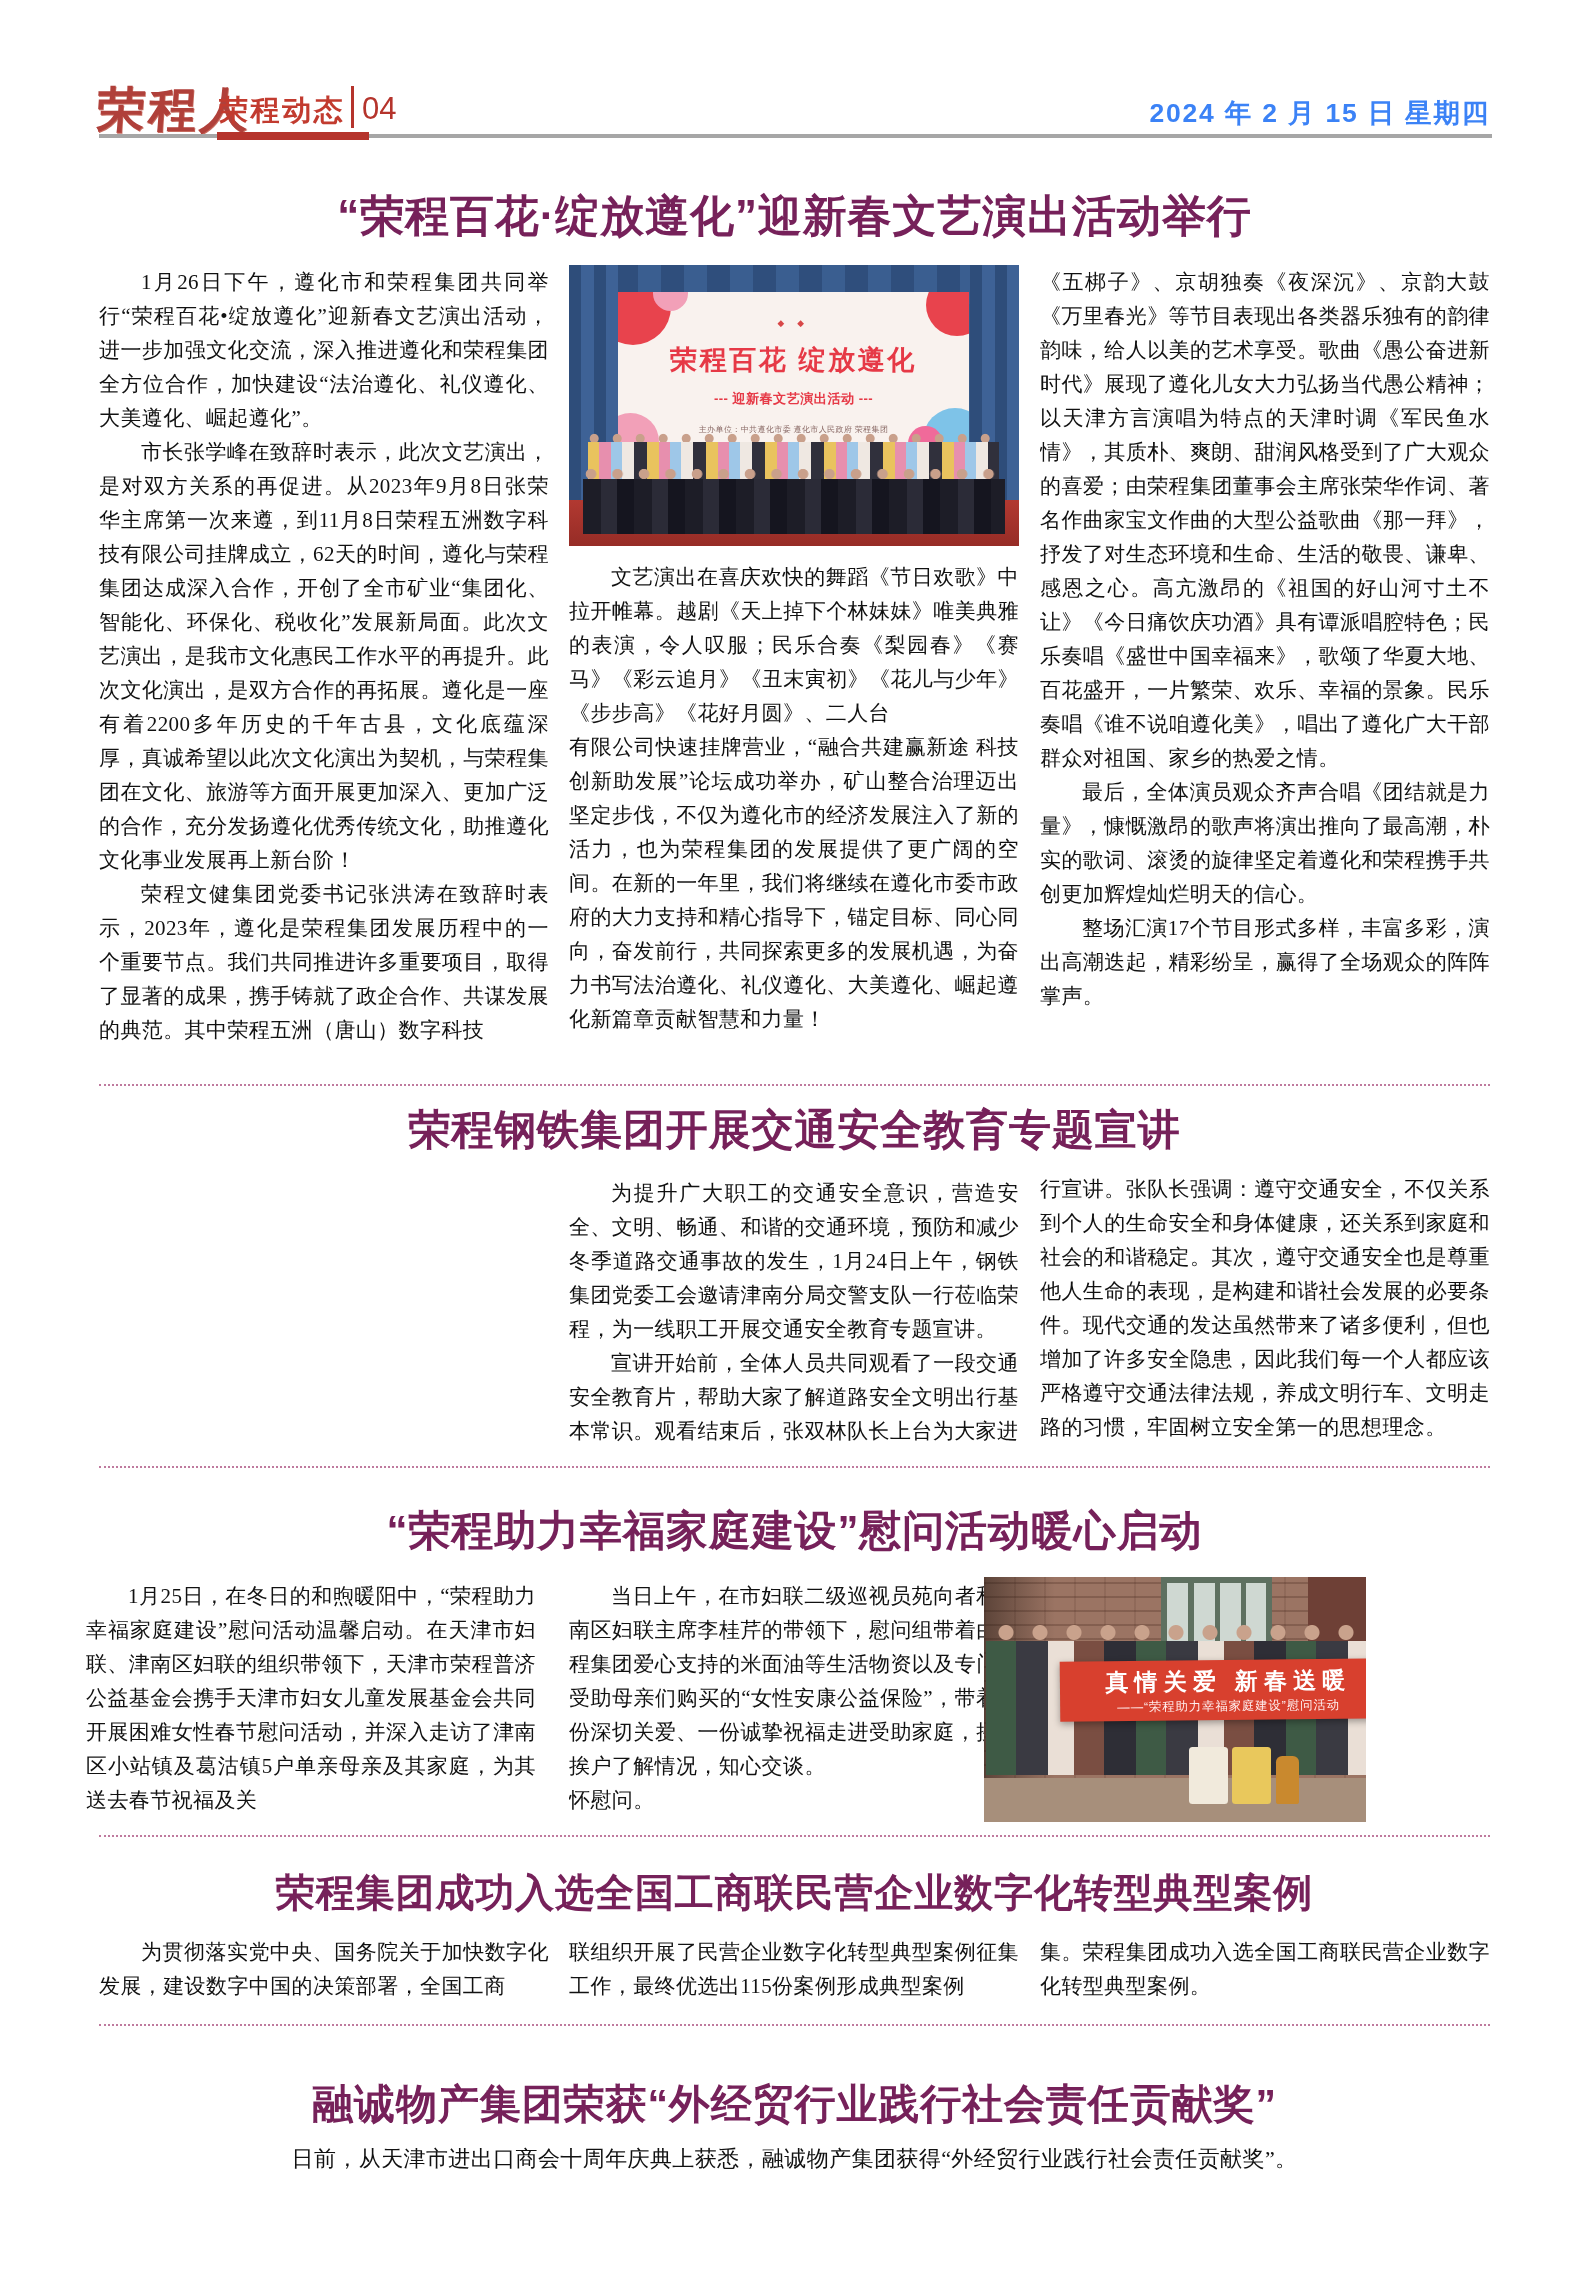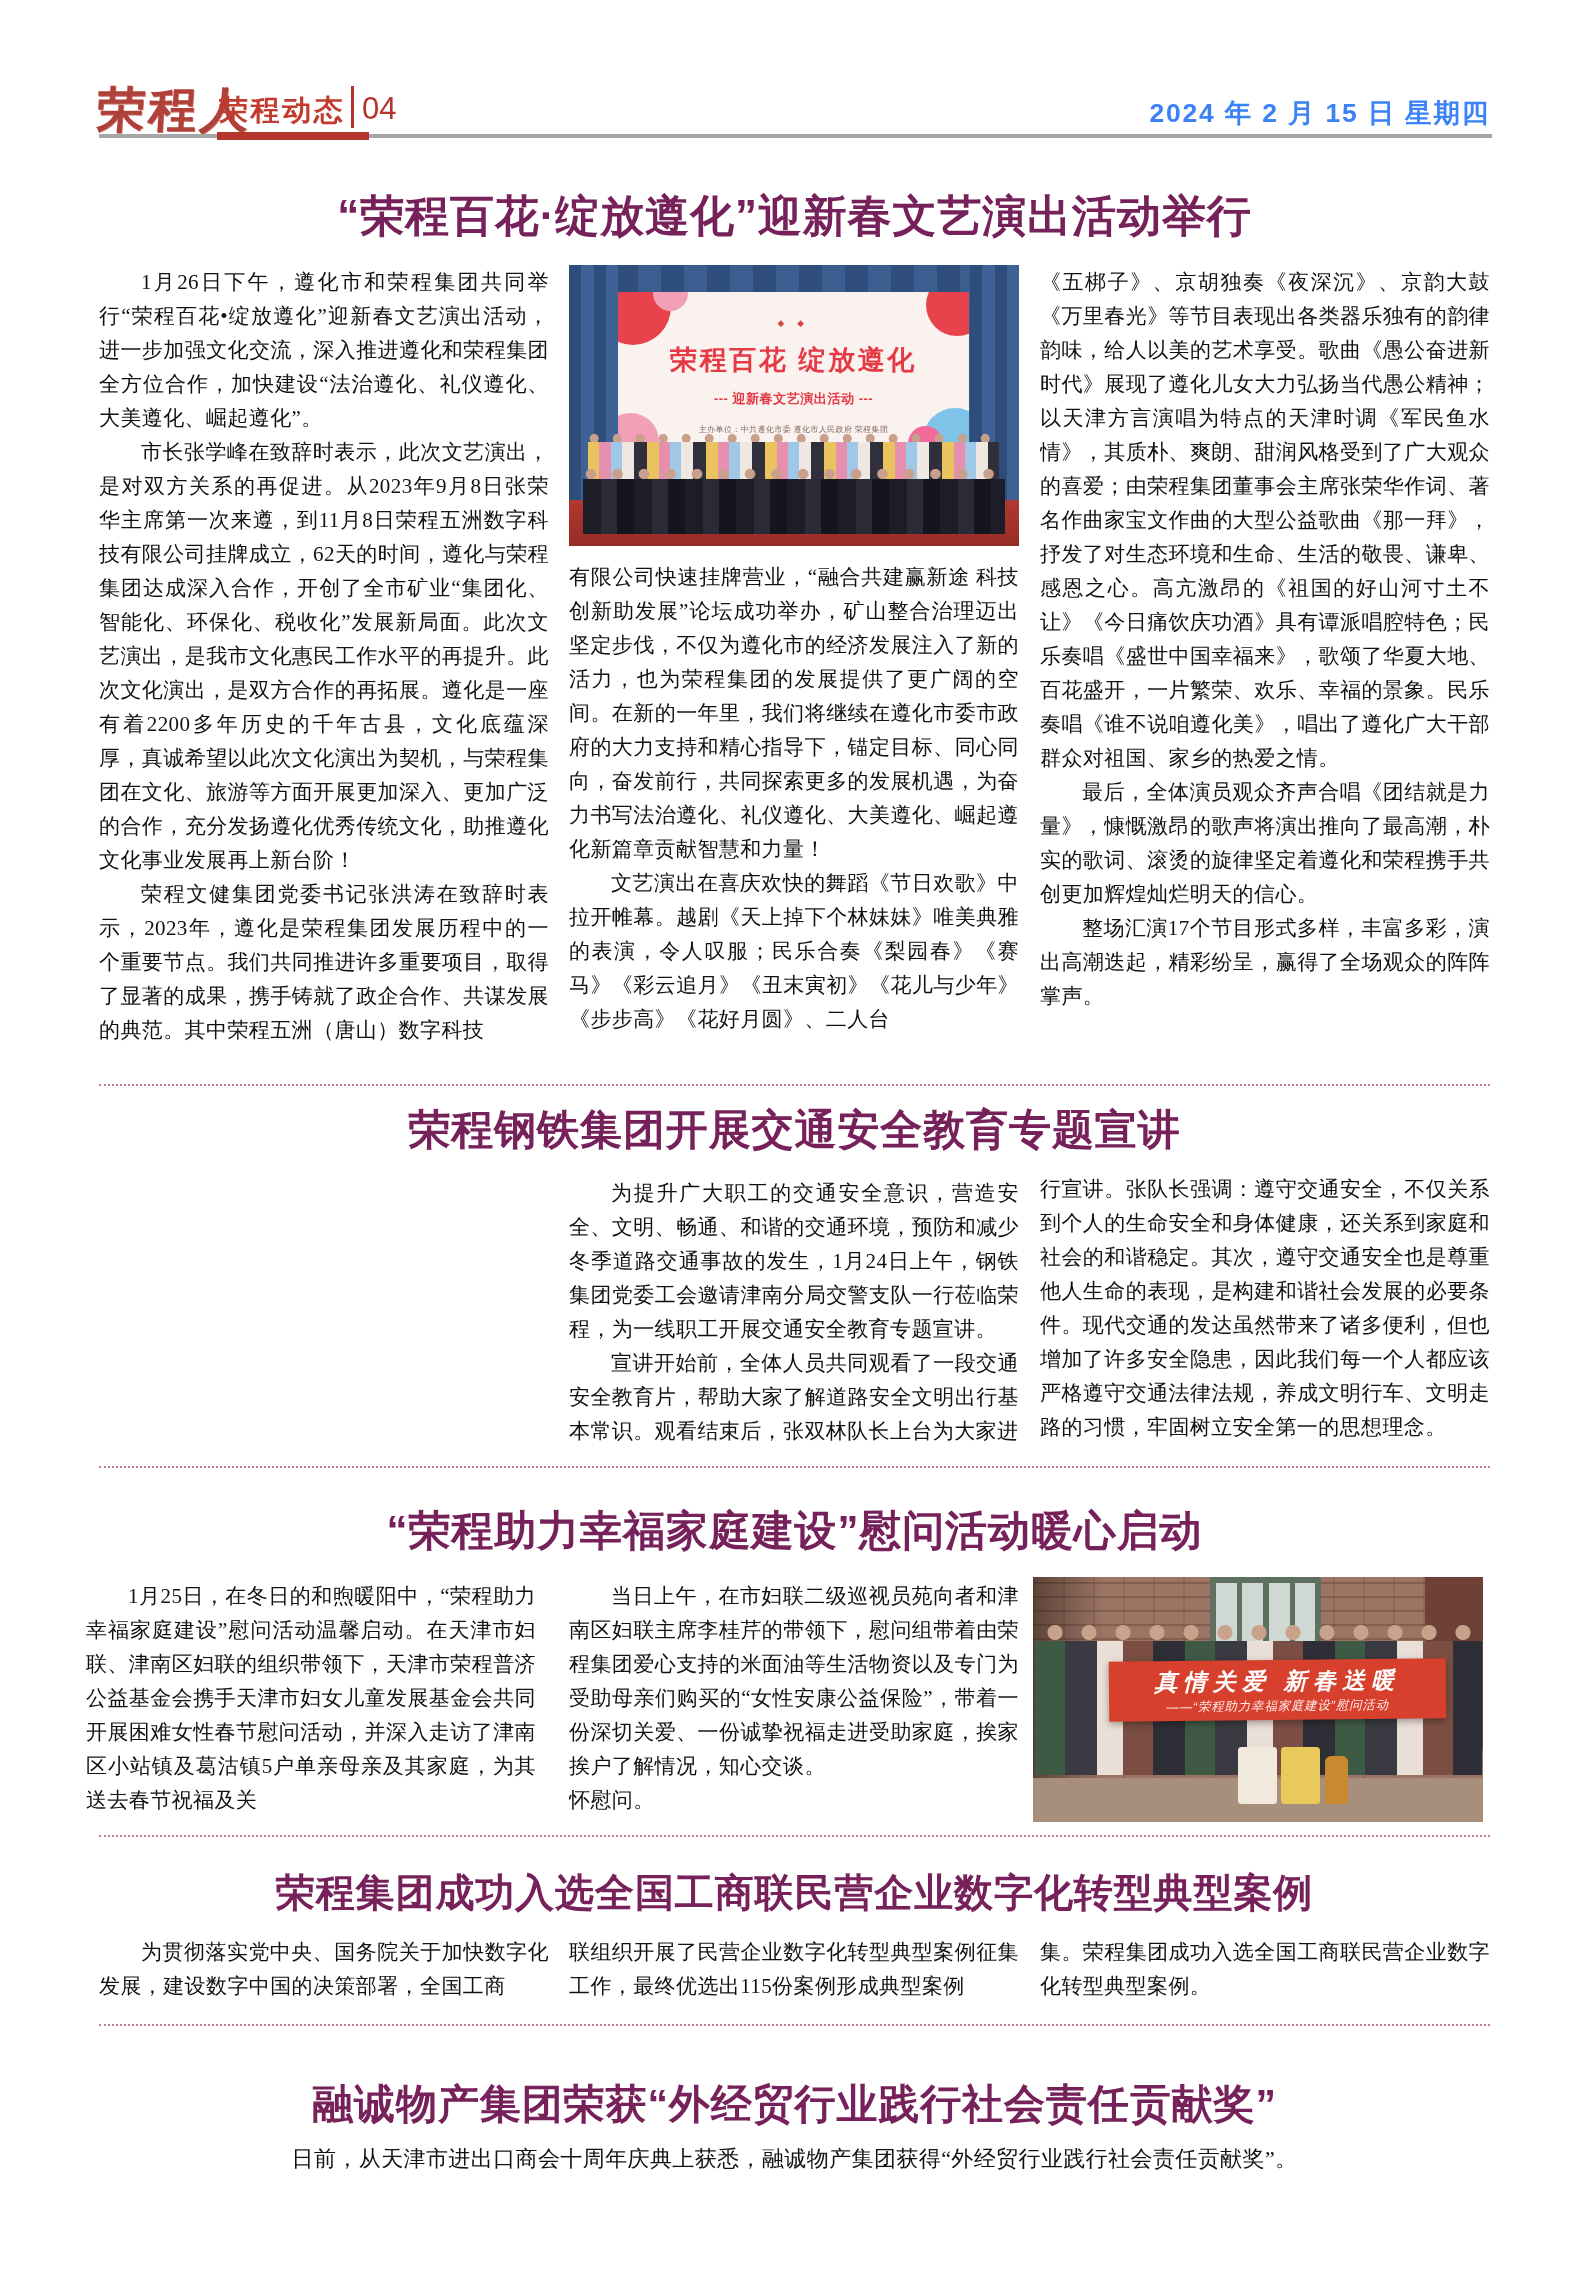--- a/index.html
+++ b/index.html
@@ -94,24 +94,24 @@
            font-weight:900;font-size:29px;color:#ffe25a;letter-spacing:1.8px;text-shadow:0.9px 1.8px 0 #7a1a10;}
   .p2-stage{left:0;top:122px;width:450px;height:26.5px;background:#3a3136;}
   .p2-table{left:181px;top:129px;width:88px;height:21px;background:#d8d4ce;border-radius:1.8px;}
   .p2-speaker{left:214px;top:111px;width:21px;height:19.4px;background:#0e0e12;border-radius:50% 50% 20% 20%;}
   .p2-crowd{left:0;top:148px;width:450px;height:143px;background-color:#121218;
      background-image:radial-gradient(circle at 10.6px 10.6px,#37323a 5.7px,transparent 6.6px);
      background-size:24px 24px;}
   .p2-aisle{left:0;top:148px;width:132px;height:143px;background:linear-gradient(100deg,rgba(120,100,80,.55),rgba(0,0,0,0) 70%);}
 
   
-  .photo3{position:absolute;left:1033px;top:1577px;width:450px;height:245px;background-color:#9b7463;
+  .photo3{position:absolute;left:984px;top:1577px;width:382px;height:245px;background-color:#9b7463;
      background-image:repeating-linear-gradient(0deg,rgba(60,30,20,.25) 0px,rgba(60,30,20,.25) 1.8px,transparent 1.8px,transparent 14px),
                       repeating-linear-gradient(90deg,rgba(60,30,20,.12) 0px,rgba(60,30,20,.12) 1.8px,transparent 1.8px,transparent 30px);
-     overflow:hidden;font-style:italic;}
+     overflow:hidden;}
   .photo3 *{position:absolute;}
   .p3-door{left:177px;top:0;width:111px;height:108px;background:
      repeating-linear-gradient(90deg,#cfd8d2 0px,#cfd8d2 21px,#5e7060 21px,#5e7060 26.5px),
      linear-gradient(#d7ddd6,#b9c4bc);border:6.2px solid #5e7060;box-sizing:border-box;}
   .p3-panel{right:0;top:0;width:58px;height:172px;background:#6e4036;}
   .p3-shadow{left:0;top:0;width:71px;height:245px;background:linear-gradient(90deg,rgba(30,20,15,.5),rgba(0,0,0,0));}
   .p3-heads{left:7px;top:44px;width:436px;height:23px;
      background:radial-gradient(circle at 15px 11.5px,#c9a28c 7px,transparent 8px) 0 0/34px 23px repeat-x;}
   .p3-bodies{left:1.8px;top:64px;width:447px;height:134px;
      background:repeating-linear-gradient(90deg,#3e5a45 0px,#3e5a45 30px,#3a3a42 30px,#3a3a42 62px,#eadfd6 62px,#eadfd6 88px,#7a4e42 88px,#7a4e42 118px,#2e2e36 118px,#2e2e36 150px);}
@@ -168,22 +168,22 @@
         <div class="p1-org">主办单位：中共遵化市委  遵化市人民政府  荣程集团</div>
         <div class="p1-org">承办单位：荣程小百花（天津）演艺有限公司</div>
 
       </div>
       <div class="p1-heads1"></div>
       <div class="p1-row1"></div>
       <div class="p1-heads2"></div>
       <div class="p1-row2"></div>
     </div>
     <div>
+        <p class="para">文艺演出在喜庆欢快的舞蹈《节日欢歌》中拉开帷幕。越剧《天上掉下个林妹妹》唯美典雅的表演，令人叹服；民乐合奏《梨园春》《赛马》《彩云追月》《丑末寅初》《花儿与少年》《步步高》《花好月圆》、二人台</p>
         <p class="para cont">有限公司快速挂牌营业，“融合共建赢新途  科技创新助发展”论坛成功举办，矿山整合治理迈出坚定步伐，不仅为遵化市的经济发展注入了新的活力，也为荣程集团的发展提供了更广阔的空间。在新的一年里，我们将继续在遵化市委市政府的大力支持和精心指导下，锚定目标、同心同向，奋发前行，共同探索更多的发展机遇，为奋力书写法治遵化、礼仪遵化、大美遵化、崛起遵化新篇章贡献智慧和力量！</p>
-        <p class="para">文艺演出在喜庆欢快的舞蹈《节日欢歌》中拉开帷幕。越剧《天上掉下个林妹妹》唯美典雅的表演，令人叹服；民乐合奏《梨园春》《赛马》《彩云追月》《丑末寅初》《花儿与少年》《步步高》《花好月圆》、二人台</p>
       </div>
   </div>
 
   <div class="col a1c3">
       <p class="para cont">《五梆子》、京胡独奏《夜深沉》、京韵大鼓《万里春光》等节目表现出各类器乐独有的韵律韵味，给人以美的艺术享受。歌曲《愚公奋进新时代》展现了遵化儿女大力弘扬当代愚公精神；以天津方言演唱为特点的天津时调《军民鱼水情》，其质朴、爽朗、甜润风格受到了广大观众的喜爱；由荣程集团董事会主席张荣华作词、著名作曲家宝文作曲的大型公益歌曲《那一拜》，抒发了对生态环境和生命、生活的敬畏、谦卑、感恩之心。高亢激昂的《祖国的好山河寸土不让》《今日痛饮庆功酒》具有谭派唱腔特色；民乐奏唱《盛世中国幸福来》，歌颂了华夏大地、百花盛开，一片繁荣、欢乐、幸福的景象。民乐奏唱《谁不说咱遵化美》，唱出了遵化广大干部群众对祖国、家乡的热爱之情。</p>
       <p class="para">最后，全体演员观众齐声合唱《团结就是力量》，慷慨激昂的歌声将演出推向了最高潮，朴实的歌词、滚烫的旋律坚定着遵化和荣程携手共创更加辉煌灿烂明天的信心。</p>
       <p class="para">整场汇演17个节目形式多样，丰富多彩，演出高潮迭起，精彩纷呈，赢得了全场观众的阵阵掌声。</p>
     </div>
 
   <div class="dotsep" style="top:1084px;"></div>

